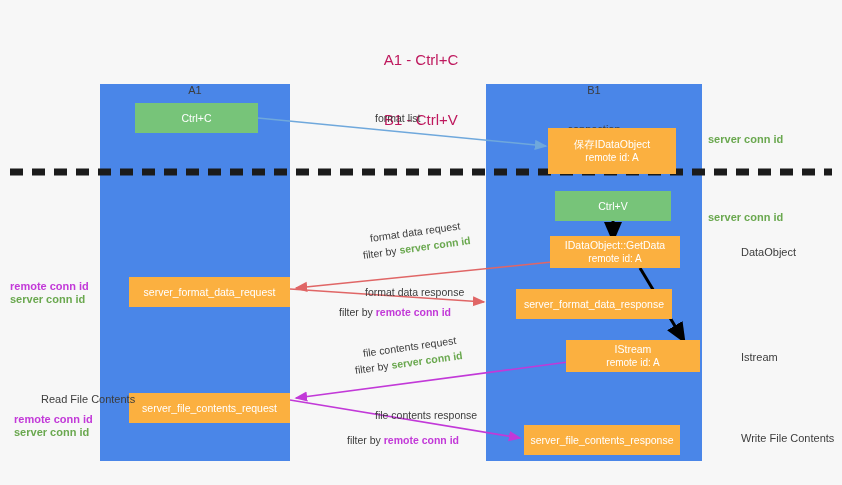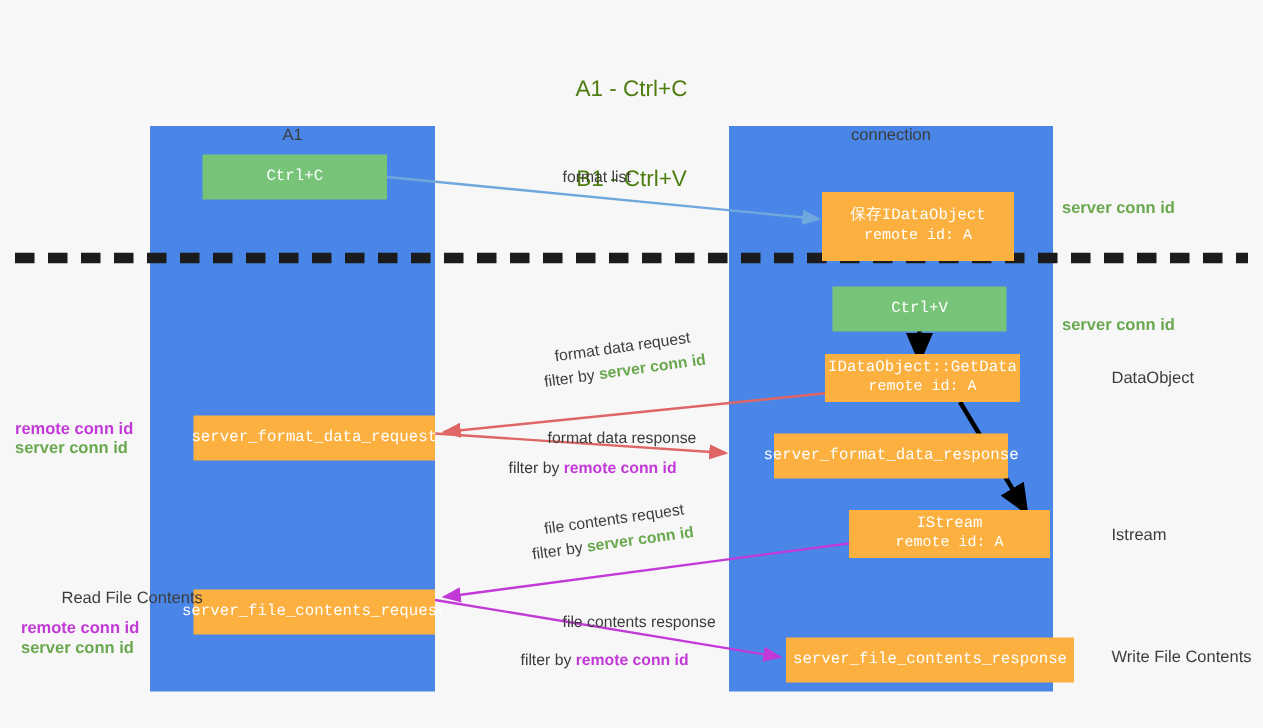--- a/index.html
+++ b/index.html
@@ -21,21 +21,21 @@
     height: 485px;
   }
   .abs { position: absolute; }
 
   
   .title {
     left: 0; top: 10px;
     width: 842px;
     text-align: center;
     font-size: 15px;
-    color: #4d7c0f;
+    color: #be185d;
     line-height: 20px;
     white-space: pre;
   }
 
   
   .col-head {
     font-size: 11px;
     color: #3c3c3c;
     text-align: center;
     line-height: 13px;
@@ -48,21 +48,20 @@
     display: flex;
     flex-direction: column;
     align-items: center;
     justify-content: center;
     color: #ffffff;
     font-size: 10.5px;
     line-height: 13px;
     text-align: center;
     padding: 15px 4px;
     white-space: pre;
-    font-family: Liberation Mono, monospace;
   }
   .node.green { background: #77c479; }
   .node.orange { background: #fbb košik; }
   .node.orange { background: #fbb040; }
   .node .sub { font-size: 10px; }
 
   
   .lbl {
     font-size: 11px;
     line-height: 14px;
@@ -125,20 +124,21 @@
 <div class="abs title">
   <div>A1 - Ctrl+C</div>
   <div>B1 - Ctrl+V</div>
 </div>
 
 <div class="abs col-head" style="left:100px; top:58px; width:190px;">
   <div>A1</div>
   <div>remote</div>
 </div>
 <div class="abs col-head" style="left:486px; top:58px; width:216px;">
+  <div>B1</div>
   <div>connection</div>
 </div>
 
 <div class="abs node green" style="left:135px; top:103px; width:123px; height:27px;">
   <div>Ctrl+C</div>
 </div>
 
 <div class="abs node orange" style="left:548px; top:128px; width:128px; height:46px;">
   <div>保存IDataObject</div>
   <div class="sub">remote id: A</div>
@@ -163,21 +163,21 @@
 
 <div class="abs node orange" style="left:566px; top:340px; width:134px; height:32px;">
   <div>IStream</div>
   <div class="sub">remote id: A</div>
 </div>
 
 <div class="abs node orange" style="left:129px; top:393px; width:161px; height:24px;">
   <div>server_file_contents_request</div>
 </div>
 
-<div class="abs node orange" style="left:524px; top:425px; width:192px; height:24px;">
+<div class="abs node orange" style="left:524px; top:425px; width:156px; height:24px;">
   <div>server_file_contents_response</div>
 </div>
 
 <div class="abs lbl green" style="left:708px; top:132px;">server conn id</div>
 
 <div class="abs lbl green" style="left:708px; top:210px;">server conn id</div>
 
 <div class="abs lbl dark" style="left:708px; top:245px;">DataObject</div>
 
 <div class="abs lbl dark" style="left:708px; top:350px;">Istream</div>

